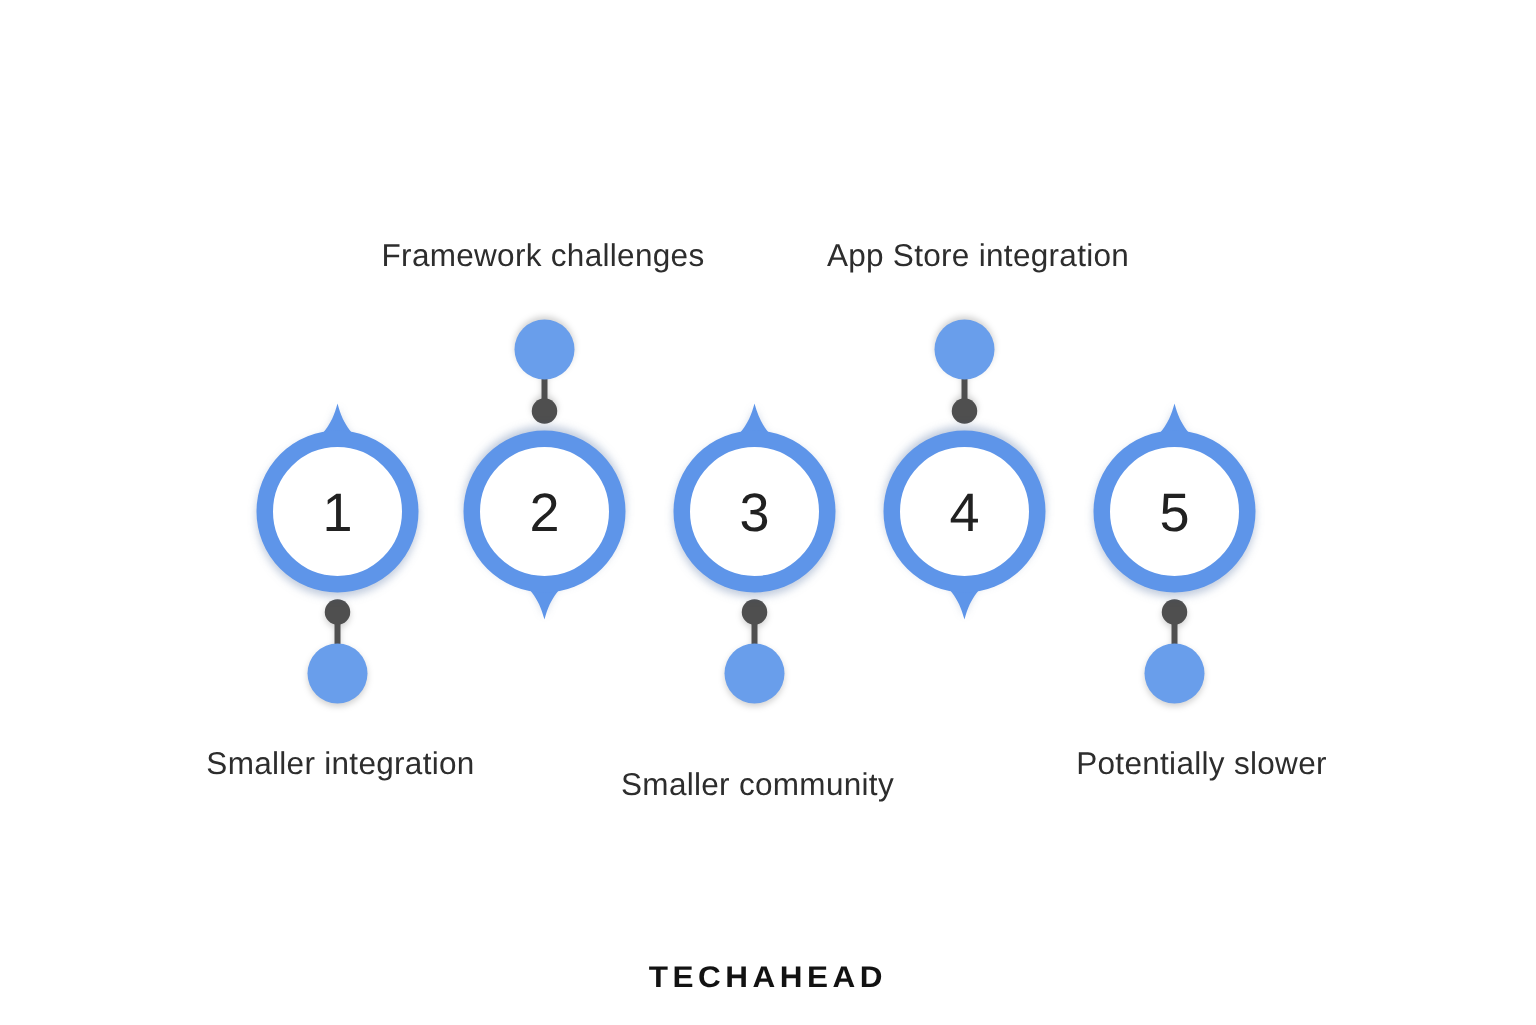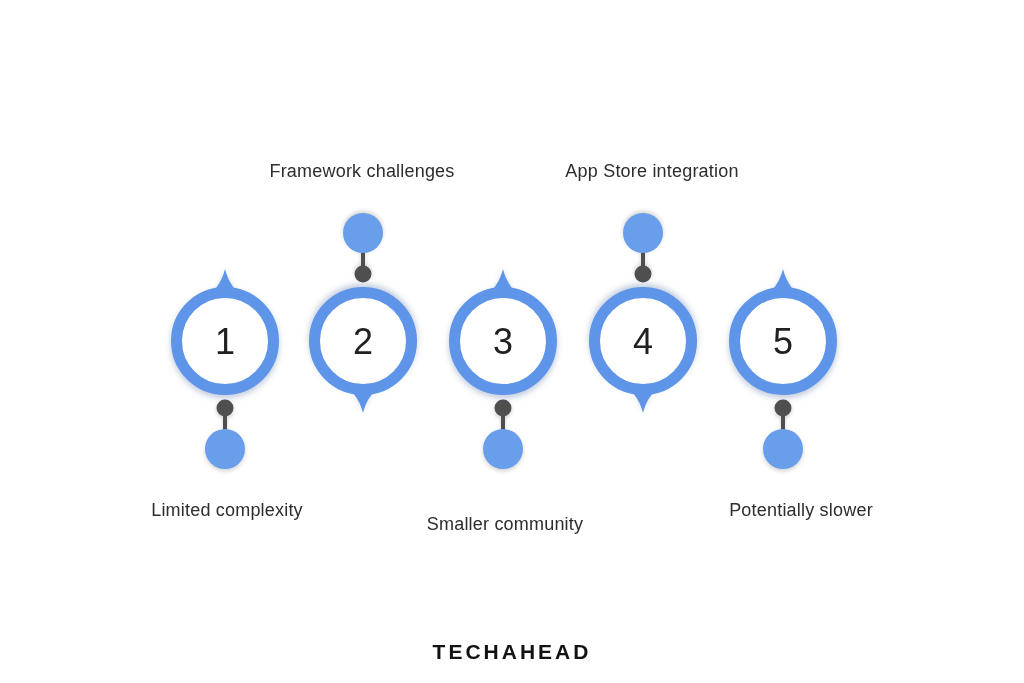--- a/index.html
+++ b/index.html
@@ -37,21 +37,21 @@
   .link  { stroke: var(--connector-gray); stroke-width: 4; }
   .num {
     fill: var(--number-text);
     font-family: "Liberation Sans", sans-serif;
     font-size: 36px;
     text-anchor: middle;
   }
   .label {
     position: absolute;
     transform: translate(-50%, -50%);
-    font-size: 18px;
+    font-size: 21px;
     color: var(--label-text);
     white-space: nowrap;
     letter-spacing: 0.2px;
   }
   .logo {
     position: absolute;
     left: 512px; top: 652px;
     transform: translate(-50%, -50%) scaleY(0.95);
     font-weight: 800;
     font-size: 21px;
@@ -73,21 +73,21 @@
           <circle class="dot" cx="0" cy="67" r="8.5"></circle>
           <circle class="ball" cx="0" cy="108" r="20"></circle>
         </g>
         <g class="pin">
           <path class="spike" d="M -24 -40 C -10 -50 -4 -57 0 -72 C 4 -57 10 -50 24 -40 Z"></path>
           <circle class="ring" cx="0" cy="0" r="48.5"></circle>
         </g>
       </g>
       <text class="num" x="0" y="13">1</text>
     </svg>
-    <div class="label" style="left:227px; top:510px;">Limited complexity</div>
+    <div class="label" style="left:227px; top:510px;">Smaller integration</div>
   </div>
 
   <div>
     <svg class="marker" style="left:283px; top:196px;" viewBox="-80 -145 160 290">
       <g transform="scale(1,-1)">
         <g class="connector">
           <line class="link" x1="0" y1="67" x2="0" y2="108"></line>
           <circle class="dot" cx="0" cy="67" r="8.5"></circle>
           <circle class="ball" cx="0" cy="108" r="20"></circle>
         </g>

